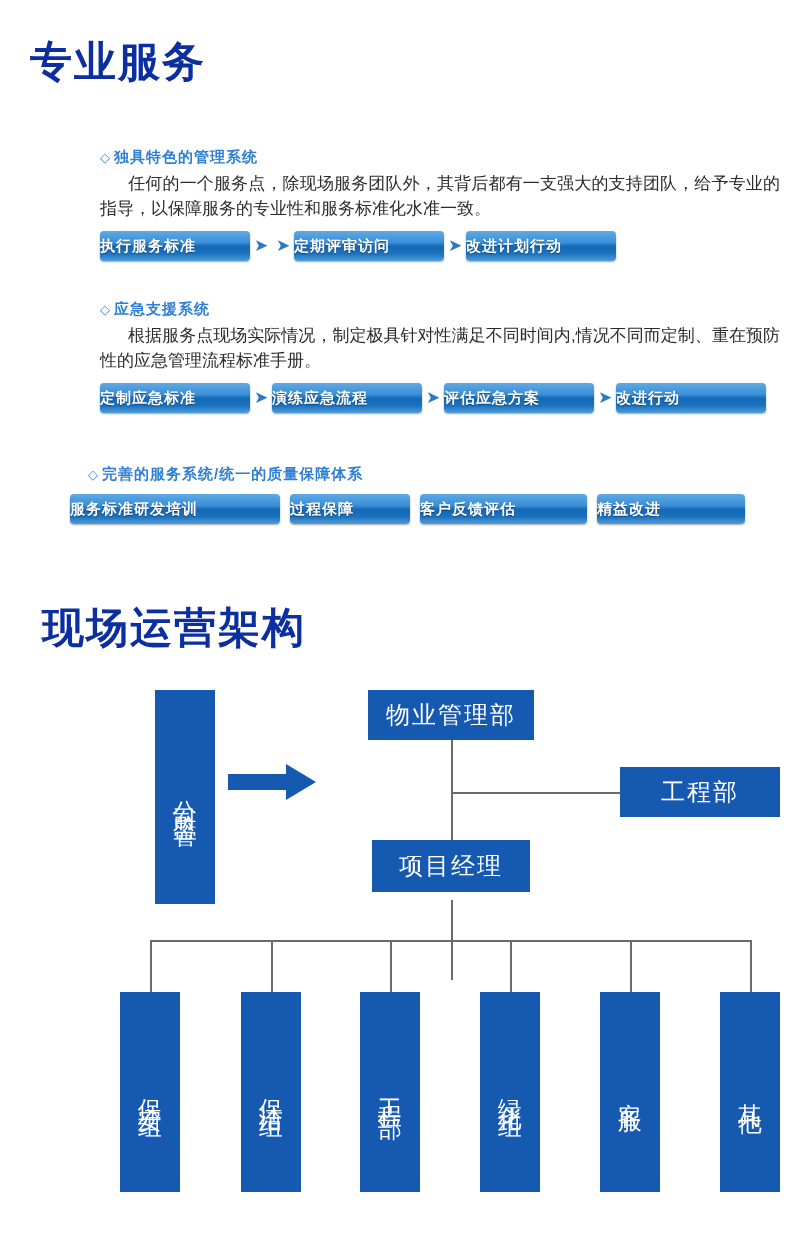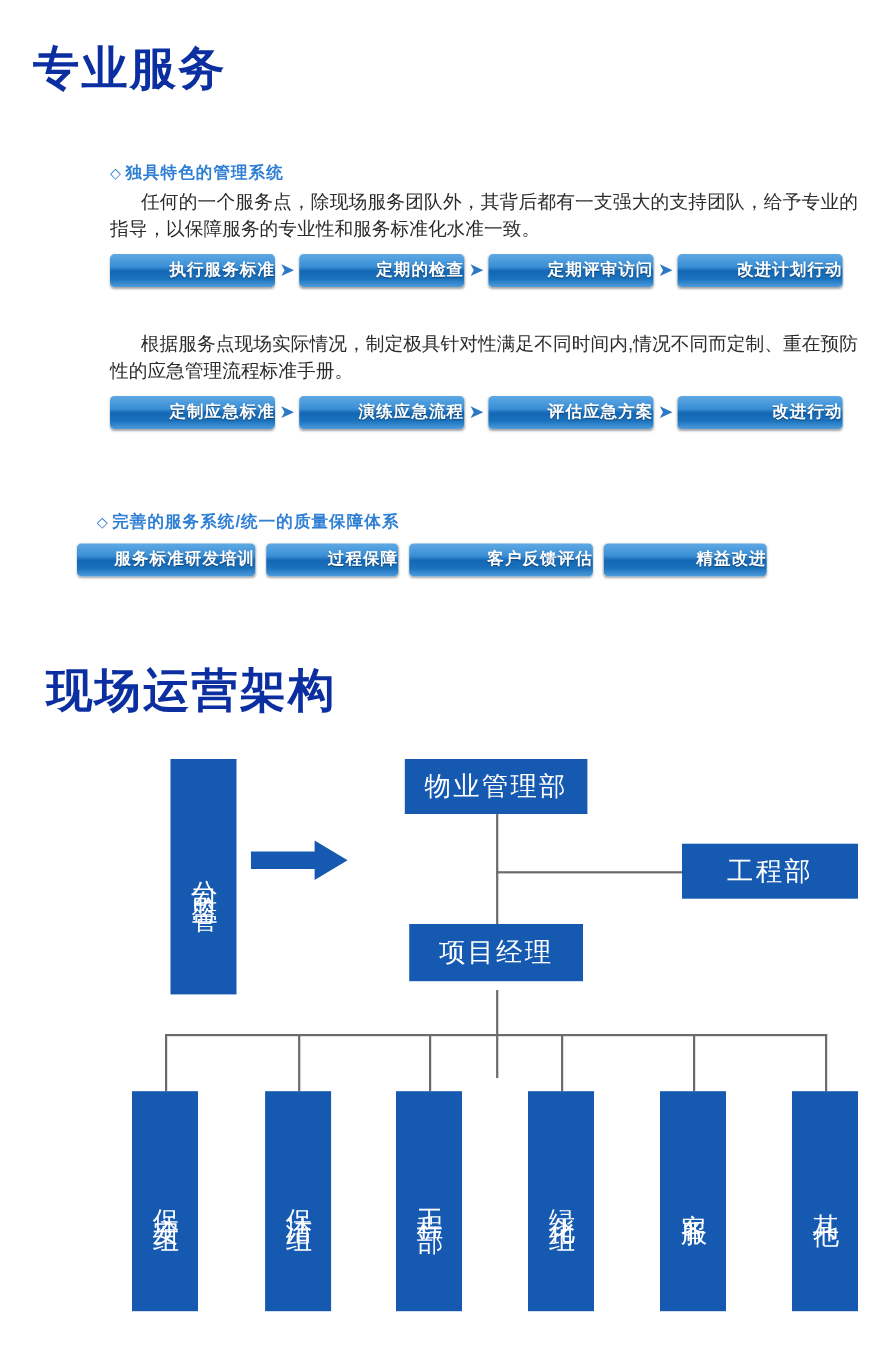--- a/index.html
+++ b/index.html
@@ -46,21 +46,21 @@
 
   
   .flow-row{
     display:flex;
     align-items:center;
     margin:10px 0 14px 0;
   }
   .flow-pill{
     height:30px;
     line-height:30px;
-    text-align:right;
+    text-align:left;
     color:#ffffff;
     font-size:15px;
     font-weight:bold;
     letter-spacing:1px;
     border-radius:4px;
     background:linear-gradient(to bottom,#5fa9e4 0%,#3a8fd6 38%,#1467b4 52%,#1a72bd 75%,#4e9cdc 100%);
     box-shadow:0 1px 2px rgba(0,0,0,.35);
     text-shadow:0 1px 1px rgba(0,0,0,.4);
     white-space:nowrap;
   }
@@ -105,47 +105,49 @@
 <div id="title-1" class="section-title">专业服务</div>
 
 <div class="svc-block" style="top:148px;">
   <div class="sub-head">
     <span class="diamond">◇</span><span>独具特色的管理系统</span>
   </div>
   <p class="body-text"><span class="indent"></span><span>任何的一个服务点，除现场服务团队外，其背后都有一支强大的支持团队，给予专业的指导，以保障服务的专业性和服务标准化水准一致。</span></p>
   <div class="flow-row">
     <div class="flow-pill pill-w1">执行服务标准</div>
     <div class="flow-arrow">➤</div>
-    <div class="flow-pill pill-w1">定期的检查</div>
     <div class="flow-arrow">➤</div>
     <div class="flow-pill pill-w1">定期评审访问</div>
     <div class="flow-arrow">➤</div>
     <div class="flow-pill pill-w1">改进计划行动</div>
   </div>
 </div>
 
 <div class="svc-block" style="top:300px;">
+  <div class="sub-head">
+    <span class="diamond">◇</span><span>应急支援系统</span>
+  </div>
   <p class="body-text"><span class="indent"></span><span>根据服务点现场实际情况，制定极具针对性满足不同时间内,情况不同而定制、重在预防性的应急管理流程标准手册。</span></p>
   <div class="flow-row">
     <div class="flow-pill pill-w1">定制应急标准</div>
     <div class="flow-arrow">➤</div>
     <div class="flow-pill pill-w1">演练应急流程</div>
     <div class="flow-arrow">➤</div>
     <div class="flow-pill pill-w1">评估应急方案</div>
     <div class="flow-arrow">➤</div>
     <div class="flow-pill pill-w1">改进行动</div>
   </div>
 </div>
 
 <div class="svc-block" style="top:465px;left:70px;width:700px;">
   <div class="sub-head" style="margin-left:18px;">
     <span class="diamond">◇</span><span>完善的服务系统/统一的质量保障体系</span>
   </div>
   <div class="flow-row row-3">
-    <div class="flow-pill" style="width:162px;">服务标准研发培训</div>
+    <div class="flow-pill" style="width:210px;">服务标准研发培训</div>
     <div class="flow-pill" style="width:120px;">过程保障</div>
     <div class="flow-pill" style="width:167px;">客户反馈评估</div>
     <div class="flow-pill" style="width:148px;margin-right:0;">精益改进</div>
   </div>
 </div>
 
 <div id="title-2" class="section-title">现场运营架构</div>
 
 <div id="org">
 

